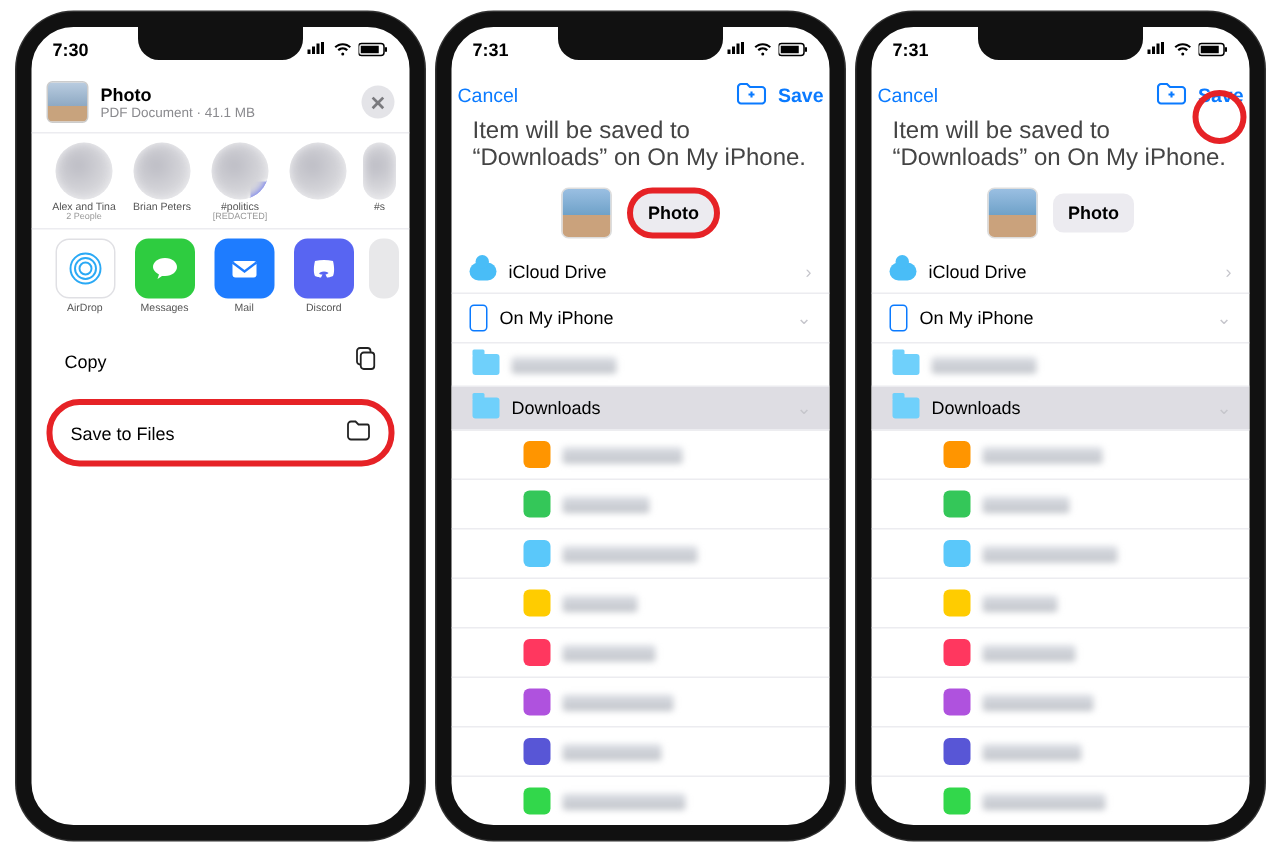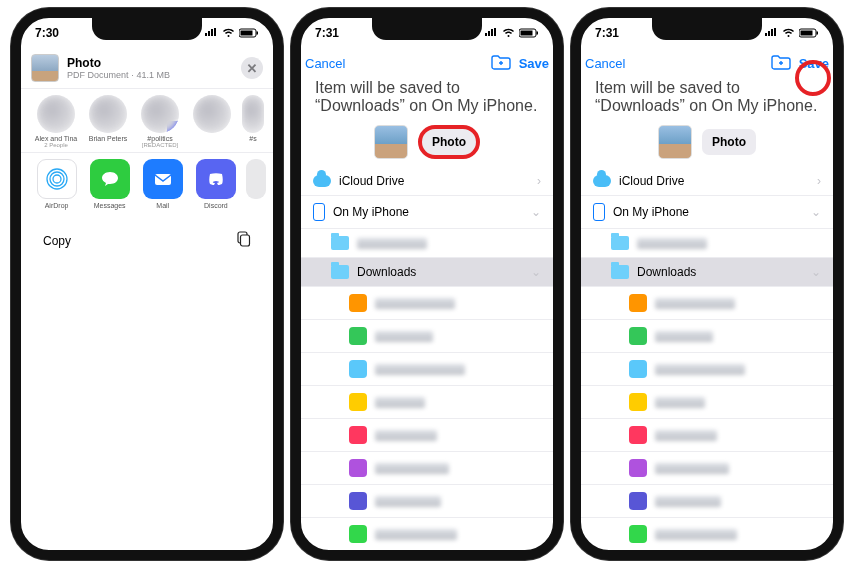--- a/index.html
+++ b/index.html
@@ -120,21 +120,21 @@
   }
 
   .loc-list .row{
     display:flex;align-items:center;gap:8px;
     padding:7px 12px;font-size:12px;
     border-bottom:0.5px solid #ececf0;
     position:relative;
   }
   .loc-list .chev{margin-left:auto;color:#c6c6cc;font-size:12px;}
   .loc-list .row.selected{background:#dedde3;}
-  .loc-list .row.indent{padding-left:30px;}
+  .loc-list .row.indent{padding-left:14px;}
   .loc-list .row.indent2{padding-left:48px;}
 
   .folder-icon{
     width:18px;height:14px;border-radius:2px;
     background:#6fd0fb;position:relative;
   }
   .folder-icon::before{content:"";position:absolute;top:-3px;left:0;width:8px;height:4px;background:#6fd0fb;border-radius:1px 1px 0 0;}
   .cloud-icon{width:18px;height:12px;background:#49bdf7;border-radius:6px 6px 6px 6px;position:relative;}
   .cloud-icon::before{content:"";position:absolute;top:-5px;left:4px;width:9px;height:9px;background:#49bdf7;border-radius:50%;}
   .phone-small{width:12px;height:18px;border:1.5px solid #0a7aff;border-radius:3px;}
@@ -259,20 +259,30 @@
       <span>Copy</span>
       <span class="action-icon">
         <svg width="16" height="16">
             <rect x="3" y="1" width="9" height="11" rx="2" fill="none" stroke="#222" stroke-width="1.2"></rect>
             <rect x="5.5" y="4" width="9" height="11" rx="2" fill="#fff" stroke="#222" stroke-width="1.2"></rect>
           </svg>
       </span>
     </div>
   </div>
 
+  <div class="action-list highlight-red" style="margin-top:-2px;">
+    <div class="action-item" style="border:none;">
+      <span>Save to Files</span>
+      <span class="action-icon">
+        <svg width="16" height="14">
+            <path d="M1 3c0-1 1-2 2-2h3l2 2h6c1 0 1 1 1 2v6c0 1-1 2-2 2H3c-1 0-2-1-2-2z" fill="none" stroke="#222" stroke-width="1.2"></path>
+          </svg>
+      </span>
+    </div>
+  </div>
 
 </div>
 
 <div class="phone">
   <div class="notch"></div>
   <div class="status-bar">
     <span>7:31</span>
     <div class="status-icons">
       <svg width="14" height="10">
           <path d="M1 8h2V5H1zM4 8h2V3H4zM7 8h2V1H7zM10 8h2V0h-2z" fill="#000"></path>

